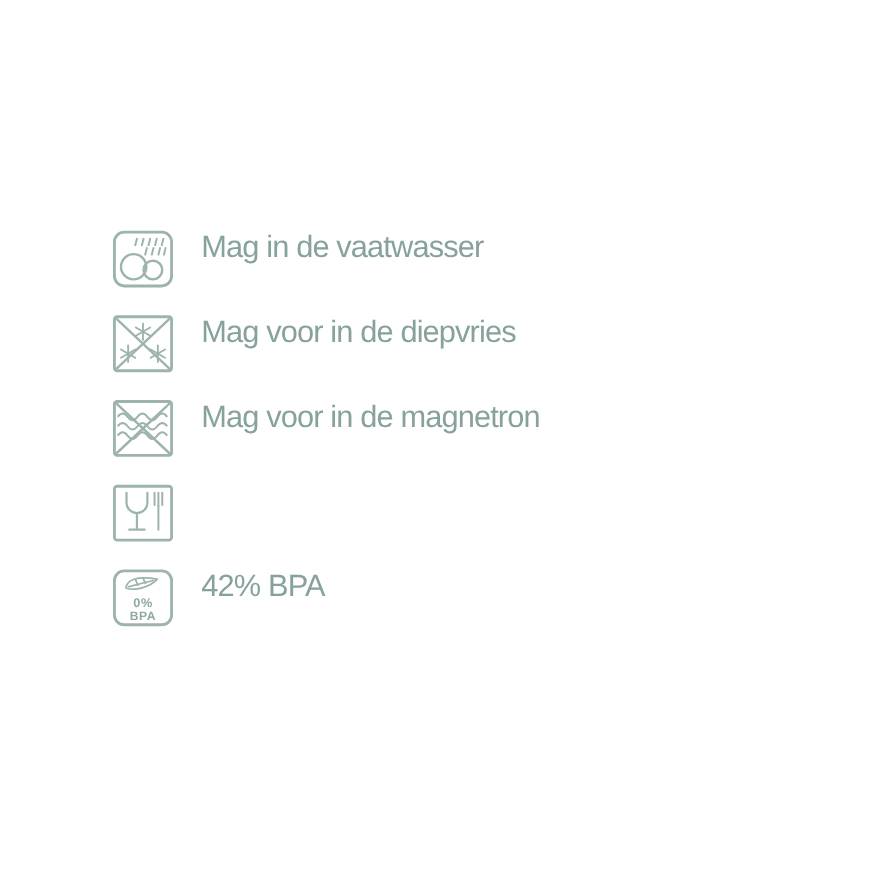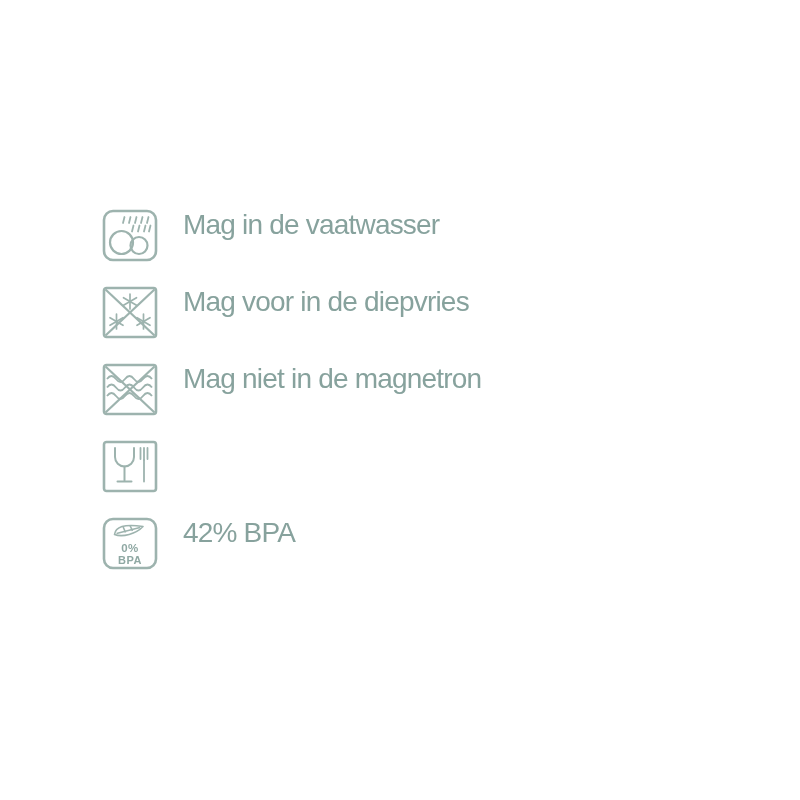--- a/index.html
+++ b/index.html
@@ -117,21 +117,21 @@
             <path d="M5 16 q4.5 -6 9 0 t9 0 t9 0 t9 0 t9 0"></path>
             <path d="M5 24.5 q4.5 -6 9 0 t9 0 t9 0 t9 0 t9 0"></path>
             <path d="M5 33 q4.5 -6 9 0 t9 0 t9 0 t9 0 t9 0"></path>
           </g>
           <g class="stroke" stroke-width="2.2">
             <line x1="3.5" y1="3.5" x2="52.5" y2="49.5"></line>
             <line x1="52.5" y1="3.5" x2="3.5" y2="49.5"></line>
           </g>
         </svg>
       </span>
-      <span class="lbl">Mag niet in de magnetron</span>
+      <span class="lbl">Mag voor in de magnetron</span>
     </div>
 
     <div class="row">
       <span class="ic">
         <svg viewBox="0 0 56 53" xmlns="http://www.w3.org/2000/svg">
           <rect class="stroke" x="2" y="2" width="52" height="49" rx="2.5" stroke-width="2.6"></rect>
           <g class="stroke" stroke-width="2" stroke-linecap="round">
             <path d="M13 8 V17 a9.5 9.5 0 0 0 19 0 V8"></path>
             <line x1="22.5" y1="26.5" x2="22.5" y2="40.5"></line>
             <line x1="15.5" y1="41.5" x2="29.5" y2="41.5"></line>

